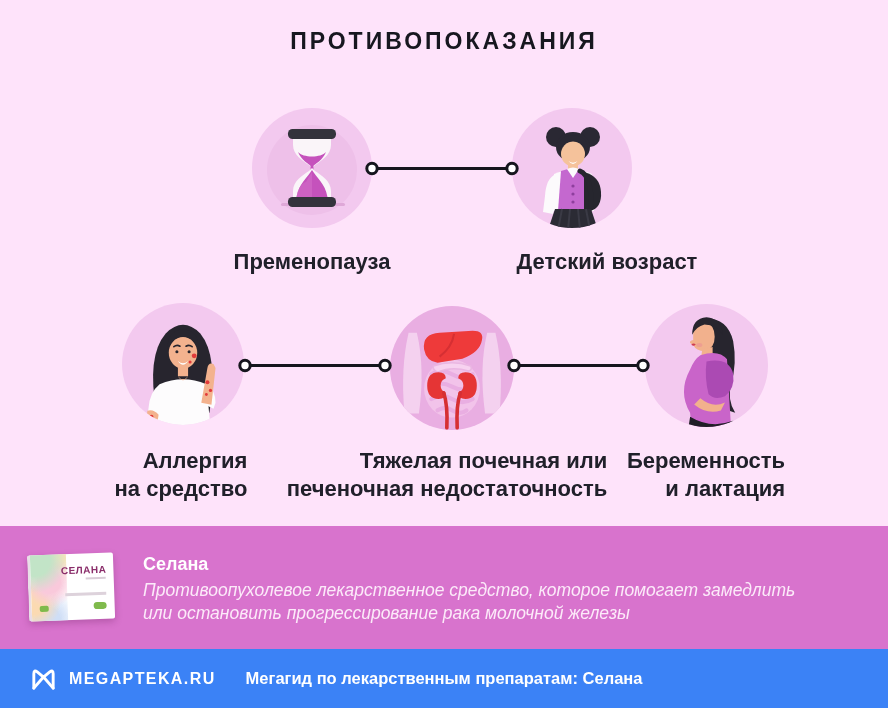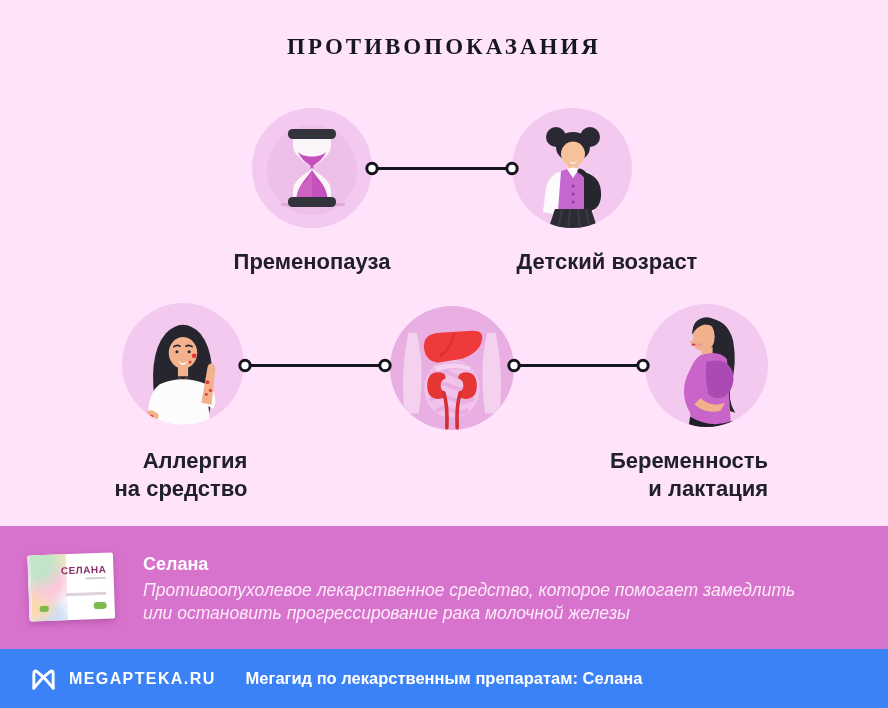--- a/index.html
+++ b/index.html
@@ -1,41 +1,41 @@
 <!DOCTYPE html>
 <html><head>
 <meta charset="utf-8">
 <style>
   html,body{margin:0;padding:0;}
   body{font-family:"Liberation Sans","DejaVu Sans",sans-serif;}
   .canvas{position:relative;width:888px;height:708px;background:#fee3fa;overflow:hidden;}
 
-  .title{position:absolute;left:0;top:34px;width:888px;margin:0;text-align:center;
-         font-size:23px;font-weight:800;letter-spacing:3px;color:#17171f;font-family:Liberation Serif, serif;}
+  .title{position:absolute;left:0;top:28px;width:888px;margin:0;text-align:center;
+         font-size:23px;font-weight:800;letter-spacing:3px;color:#17171f;}
 
   .circle{position:absolute;border-radius:50%;overflow:hidden;background:#f3c9ef;}
   .circle svg{position:absolute;left:0;top:0;width:100%;height:100%;}
   .c0{left:252px;top:108px;width:120px;height:120px;}
   .c1{left:512px;top:108px;width:120px;height:120px;}
   .c2{left:122px;top:303px;width:122px;height:122px;}
   .c3{left:390px;top:306px;width:124px;height:124px;background:#e9aee2;}
   .c4{left:645px;top:304px;width:123px;height:123px;}
 
   .connector{position:absolute;height:17px;}
   .conn1{left:364px;top:160px;width:156px;}
   .conn2{left:237px;top:357px;width:156px;}
   .conn3{left:506px;top:357px;width:145px;}
 
   .label{position:absolute;transform:translateX(-50%);text-align:right;
          white-space:pre-line;font-size:22px;line-height:28px;font-weight:700;color:#20202a;}
   .l0{left:312px;top:248px;}
   .l1{left:572px;top:248px;margin-left:35px;}
   .l2{left:181px;top:447px;}
   .l3{left:447px;top:447px;}
-  .l4{left:689px;top:447px;}
+  .l4{left:706px;top:447px;}
 
   .panel{position:absolute;left:0;top:526px;width:888px;height:123px;background:#d873cd;}
   .product-box{position:absolute;left:28px;top:28px;width:86px;height:66px;transform:rotate(-2deg);}
   .box-face{position:absolute;inset:0;background:#ffffff;border-radius:2px;overflow:hidden;
             box-shadow:0 3px 7px rgba(92,22,84,.28);border-left:3px solid #e9dde7;}
   .box-swirl{position:absolute;left:-10px;top:-8px;width:46px;height:84px;opacity:.95;
     background:
       radial-gradient(circle at 32% 16%, #bfe3c4 0 20%, rgba(191,227,196,0) 42%),
       radial-gradient(circle at 62% 42%, #f9c7da 0 20%, rgba(249,199,218,0) 46%),
       radial-gradient(circle at 26% 66%, #fbd9ae 0 18%, rgba(251,217,174,0) 42%),
@@ -177,20 +177,22 @@
     <circle cx="148" cy="8.5" r="5.2" fill="#ffffff" stroke="#15151d" stroke-width="3"></circle>
   </svg>
   <svg class="connector conn3" viewBox="0 0 145 17">
     <line x1="14" y1="8.5" x2="131" y2="8.5" stroke="#15151d" stroke-width="3"></line>
     <circle cx="8" cy="8.5" r="5.2" fill="#ffffff" stroke="#15151d" stroke-width="3"></circle>
     <circle cx="137" cy="8.5" r="5.2" fill="#ffffff" stroke="#15151d" stroke-width="3"></circle>
   </svg>
 
   <div class="label l2">Аллергия
 на средство</div>
+  <div class="label l3">Тяжелая почечная или
+печеночная недостаточность</div>
   <div class="label l4">Беременность
 и лактация</div>
 
   <div class="panel">
     <div class="product-box">
       <div class="box-face">
         <div class="box-swirl"></div>
         <div class="box-name">СЕЛАНА</div>
         <div class="box-subline"></div>
         <div class="box-line"></div>

